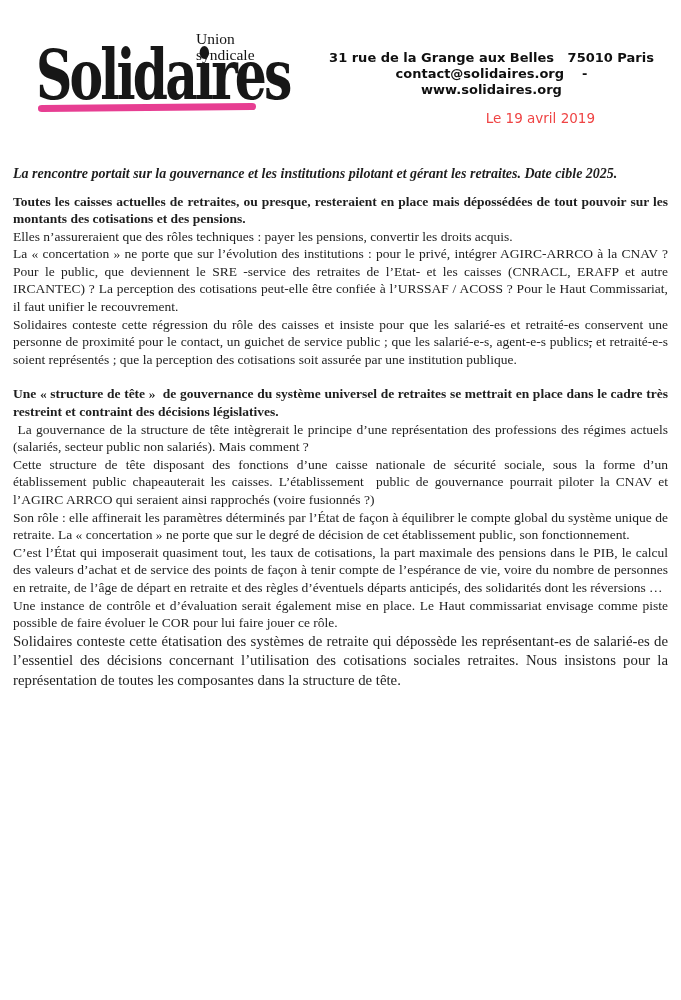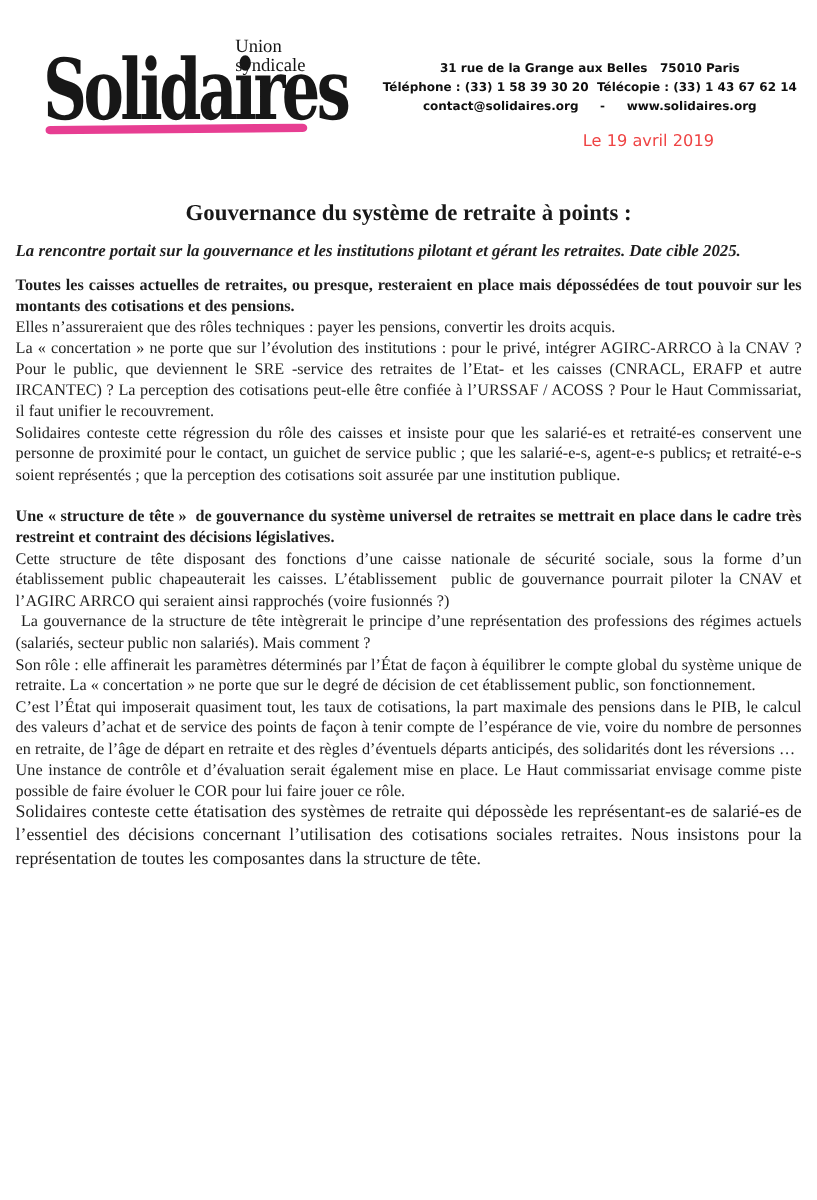--- a/index.html
+++ b/index.html
@@ -64,21 +64,21 @@
     transform: rotate(-0.5deg);
   }
   .contact {
     position: absolute;
     left: 308px;
     right: 6px;
     top: 50px;
     text-align: center;
     font-family: "DejaVu Sans", "Liberation Sans", sans-serif;
     font-weight: bold;
-    font-size: 10px;
+    font-size: 13px;
     line-height: 16px;
     color: #101010;
   }
   .contact-row span { margin: 16px 9px; text-align: right; }
   .date {
     position: absolute;
     right: 86px;
     top: 110px;
     font-family: "DejaVu Sans", "Liberation Sans", sans-serif;
     font-size: 13.5px;
@@ -134,50 +134,48 @@
       <div class="logo-tagline">
         <div>Union</div>
         <div>syndicale</div>
       </div>
       <div class="logo-name">Solidaires</div>
       <div class="logo-underline" style="background: rgb(231, 62, 146);"></div>
     </div>
 
     <div class="contact">
       <div>31 rue de la Grange aux Belles &nbsp;&nbsp;75010 Paris</div>
-      <div>Téléphone : (33) 1 58 39 30 20 &nbsp;Télécopie : (33) 1 43 67 62 14</div>
       <div class="contact-row">
         <span>contact@solidaires.org</span><span>-</span><span>www.solidaires.org</span>
       </div>
     </div>
 
     <div class="date">Le 19 avril 2019</div>
   </header>
 
   <h1 class="title">
-    <span class="title-line">Gouvernance du système de retraite à points :</span>
   </h1>
 
   <main class="bodytext">
 
     <div class="lead">
       <p>La rencontre portait sur la gouvernance et les institutions pilotant et gérant les retraites. Date cible 2025.</p>
     </div>
 
     <section class="sec sec1">
       <p class="heading">Toutes les caisses actuelles de retraites, ou presque, resteraient en place mais dépossédées de tout pouvoir sur les montants des cotisations et des pensions.</p>
       <p>Elles n’assureraient que des rôles techniques : payer les pensions, convertir les droits acquis.</p>
       <p>La « concertation » ne porte que sur l’évolution des institutions : pour le privé, intégrer AGIRC-ARRCO à la CNAV ? Pour le public, que deviennent le SRE -service des retraites de l’Etat- et les caisses (CNRACL, ERAFP et autre IRCANTEC) ? La perception des cotisations peut-elle être confiée à l’URSSAF / ACOSS ? Pour le Haut Commissariat, il faut unifier le recouvrement.</p>
       <p><span>Solidaires conteste cette régression du rôle des caisses et insiste pour que les salarié-es et retraité-es conservent une personne de proximité pour le contact, un guichet de service public ; que les salarié-e-s, agent-e-s publics</span><span class="struck">,</span><span> et retraité-e-s soient représentés ; que la perception des cotisations soit assurée par une institution publique.</span></p>
     </section>
 
     <section class="sec sec2">
       <p class="heading">Une « structure de tête » &nbsp;de gouvernance du système universel de retraites se mettrait en place dans le cadre très restreint et contraint des décisions législatives.</p>
+      <p>&nbsp;La gouvernance de la structure de tête intègrerait le principe d’une représentation des professions des régimes actuels (salariés, secteur public non salariés). Mais comment ?</p>
       <p>Cette structure de tête disposant des fonctions d’une caisse nationale de sécurité sociale, sous la forme d’un établissement public chapeauterait les caisses. L’établissement &nbsp;public de gouvernance pourrait piloter la CNAV et l’AGIRC ARRCO qui seraient ainsi rapprochés (voire fusionnés ?)</p>
-      <p>&nbsp;La gouvernance de la structure de tête intègrerait le principe d’une représentation des professions des régimes actuels (salariés, secteur public non salariés). Mais comment ?</p>
       <p>Son rôle : elle affinerait les paramètres déterminés par l’État de façon à équilibrer le compte global du système unique de retraite. La « concertation » ne porte que sur le degré de décision de cet établissement public, son fonctionnement.</p>
       <p>C’est l’État qui imposerait quasiment tout, les taux de cotisations, la part maximale des pensions dans le PIB, le calcul des valeurs d’achat et de service des points de façon à tenir compte de l’espérance de vie, voire du nombre de personnes en retraite, de l’âge de départ en retraite et des règles d’éventuels départs anticipés, des solidarités dont les réversions …</p>
       <p>Une instance de contrôle et d’évaluation serait également mise en place. Le Haut commissariat envisage comme piste possible de faire évoluer le COR pour lui faire jouer ce rôle.</p>
     </section>
 
     <p class="closing">Solidaires conteste cette étatisation des systèmes de retraite qui dépossède les représentant-es de salarié-es de l’essentiel des décisions concernant l’utilisation des cotisations sociales retraites. Nous insistons pour la représentation de toutes les composantes dans la structure de tête.</p>
 
   </main>
 </div>
 

